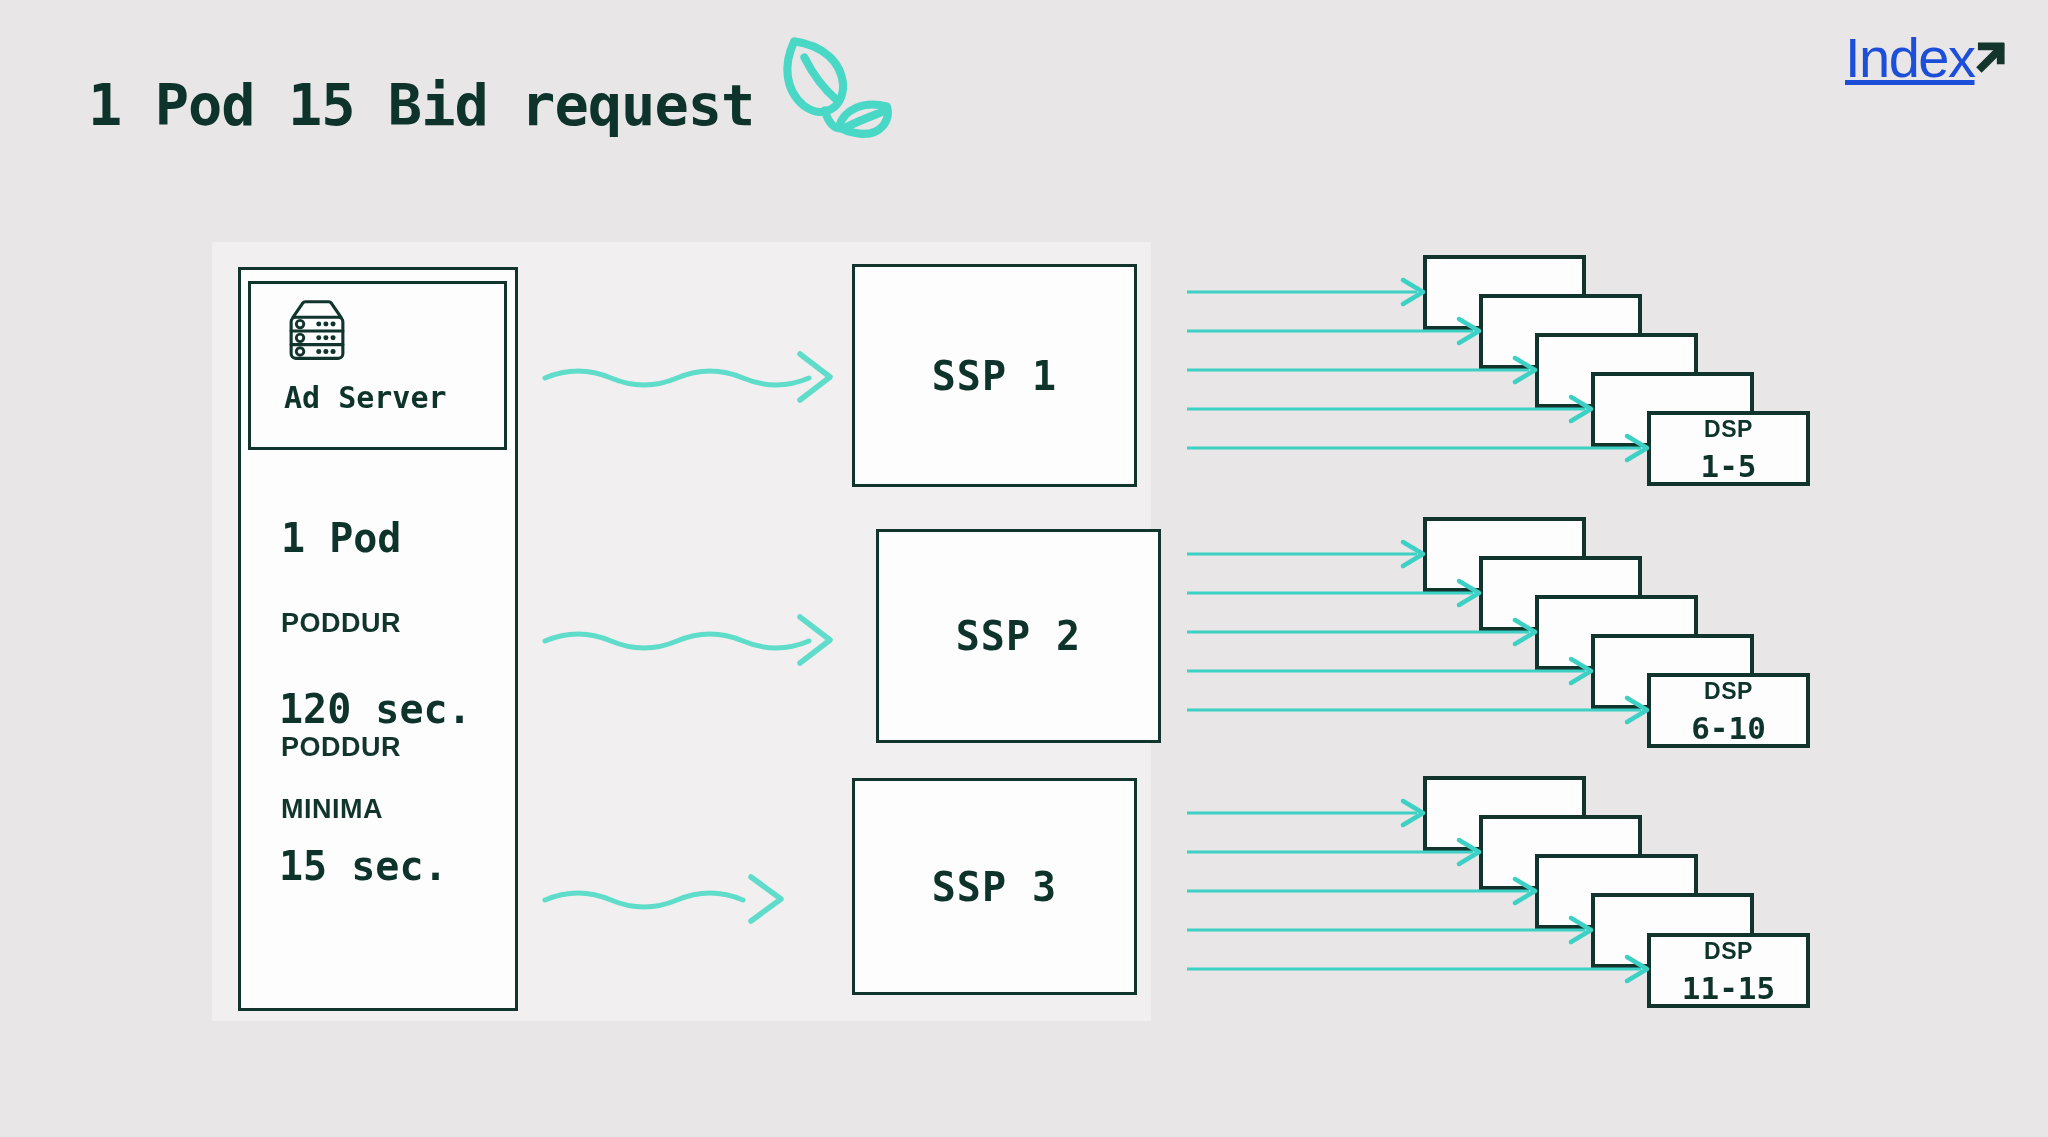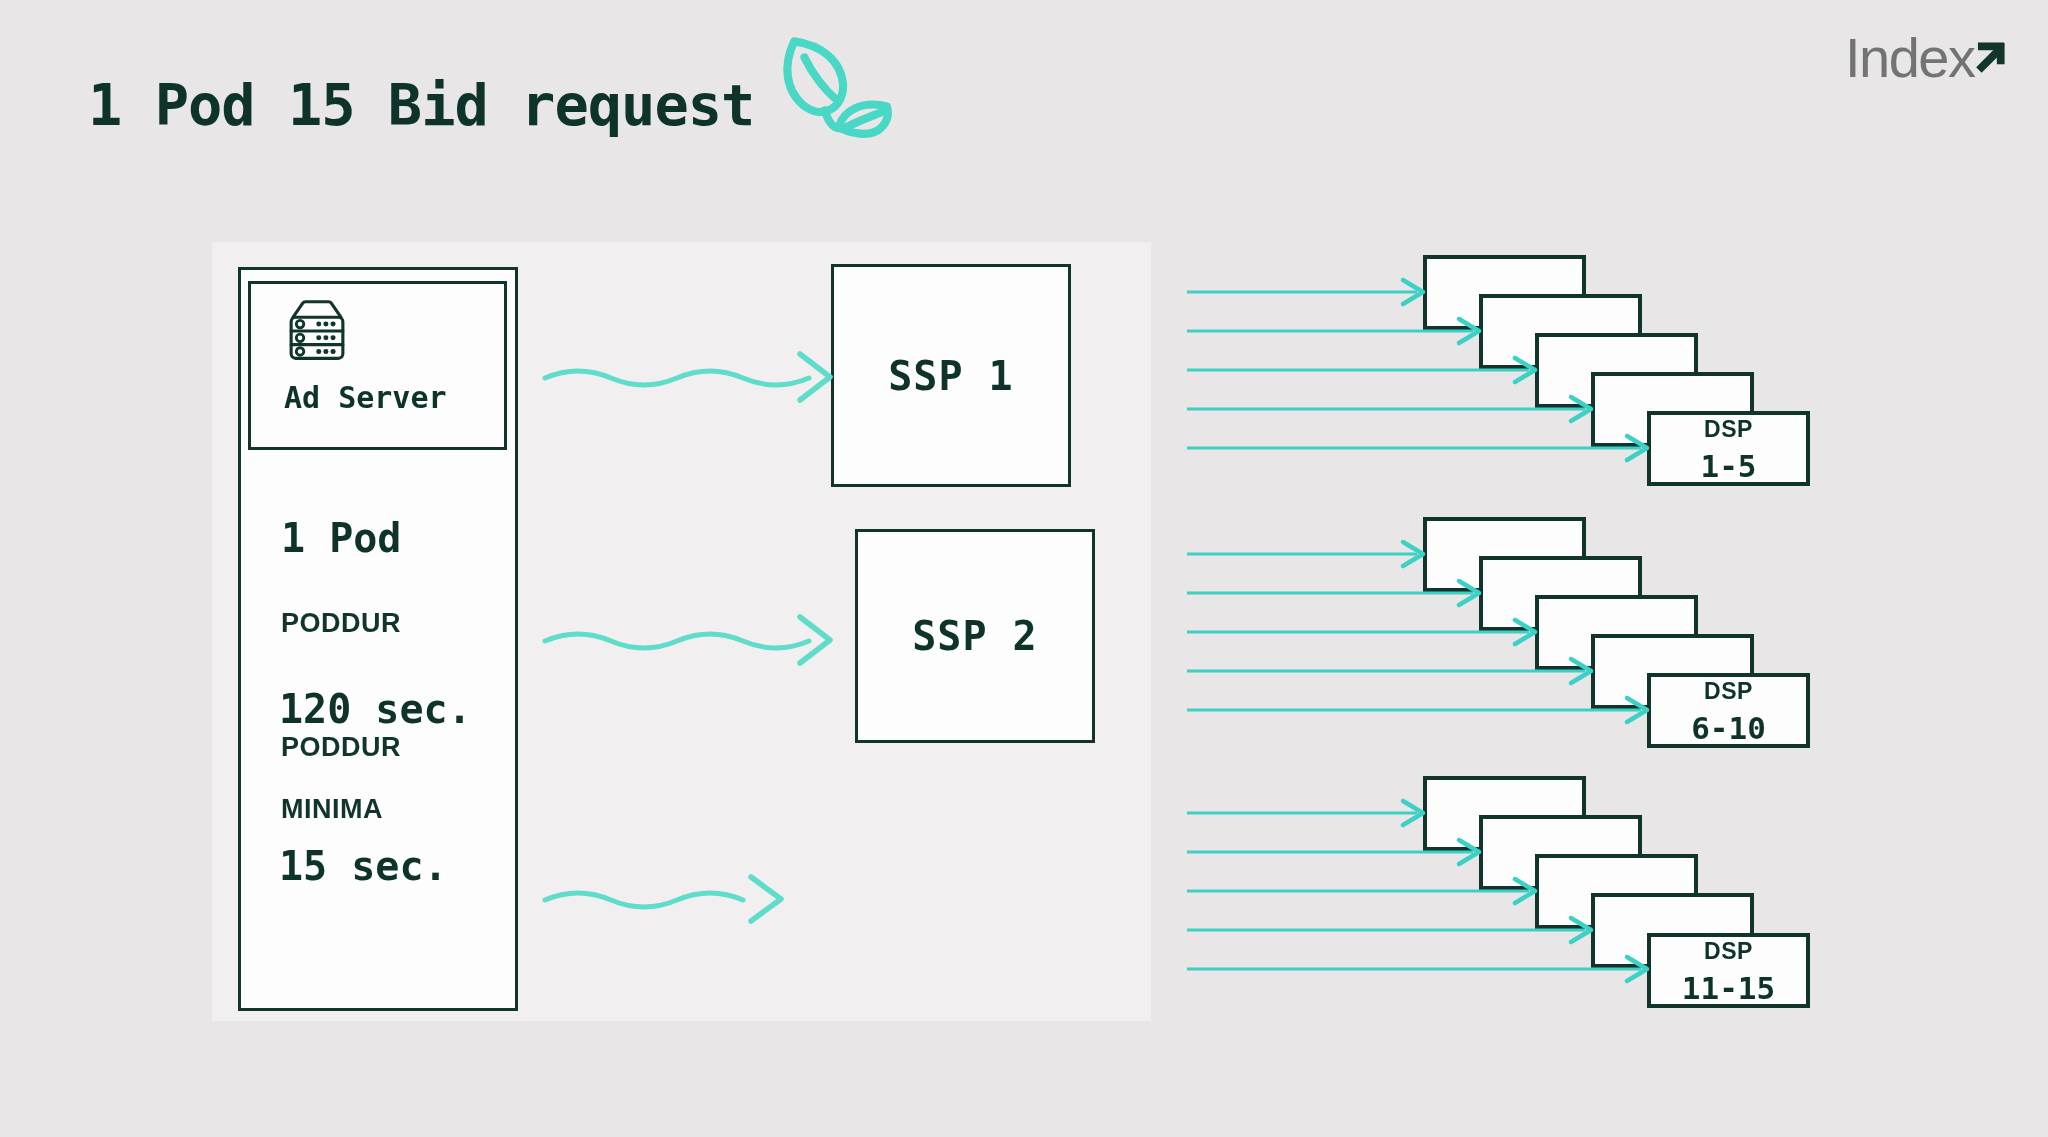--- a/index.html
+++ b/index.html
@@ -6,38 +6,38 @@
   .stage{position:relative;width:2048px;height:1137px;background:#e8e6e7;overflow:hidden;
          font-family:"DejaVu Sans Mono","Liberation Mono",monospace;color:#0d332b;}
   .abs{position:absolute;box-sizing:border-box;}
   
   .bg-panel{left:212px;top:242px;width:939px;height:779px;background:#f1efef;}
   
   .title{left:88px;top:74px;font-size:57px;font-weight:700;letter-spacing:-1px;line-height:1.1;white-space:nowrap;}
   .leaf{left:779px;top:32px;width:114px;height:108px;}
   
   .logo-text{left:1845px;top:30px;font-family:"Liberation Sans","DejaVu Sans",sans-serif;
-             font-size:56px;font-weight:500;letter-spacing:-1.5px;color:#737373;line-height:1;}
+             font-size:56px;font-weight:500;letter-spacing:-1.5px;color:#1d4ed8;line-height:1;text-decoration:underline;}
   .logo-mark{left:1976px;top:42px;width:31px;height:31px;}
   
   .pod-panel{left:238px;top:267px;width:280px;height:744px;background:#fdfdfd;border:3px solid #11352c;}
   .adserver-box{left:248px;top:281px;width:259px;height:169px;background:#fdfdfd;border:3px solid #11352c;}
   .server-icon{left:284px;top:295px;width:66px;height:66px;}
   .adserver-label{left:284px;top:383px;font-size:30px;font-weight:700;line-height:1;white-space:nowrap;}
   .pod-label{left:281px;top:518px;font-size:40px;font-weight:700;line-height:1;}
   .small-label{left:281px;font-family:"Liberation Sans","DejaVu Sans",sans-serif;
                font-size:27px;font-weight:700;letter-spacing:.5px;line-height:1;color:#11352c;}
   .lbl-poddur{top:610px;}
   .lbl-durata1{top:734px;}
   .lbl-durata2{top:796px;}
   .value-text{left:279px;font-size:40px;font-weight:700;line-height:1;white-space:nowrap;margin-top:46px;}
   .val-poddur{top:643px;}
   .val-durata{top:800px;}
   
-  .ssp{left:831px;width:240px;background:#fdfdfd;border:3px solid #11352c;
+  .ssp{left:852px;width:285px;background:#fdfdfd;border:3px solid #11352c;
        display:flex;align-items:center;justify-content:center;
        font-size:40px;font-weight:700;letter-spacing:1px;text-align:right;}
   .ssp1{top:264px;height:223px;}
   .ssp2{top:529px;height:214px;margin-left:24px;}
   .ssp3{top:778px;height:217px;}
   
   .dsp-box{width:163px;height:75px;background:#fdfdfd;border:4px solid #11352c;}
   .dsp-front{display:flex;flex-direction:column;align-items:center;justify-content:flex-end;line-height:1;}
   .dsp-top{font-family:"Liberation Sans","DejaVu Sans",sans-serif;font-size:23px;font-weight:700;letter-spacing:.5px;}
   .dsp-range{font-size:31px;font-weight:700;margin-top:10px;white-space:nowrap;}
@@ -100,20 +100,23 @@
   <div class="abs value-text val-poddur">120 sec.</div>
   <div class="abs small-label lbl-durata1">PODDUR</div>
   <div class="abs small-label lbl-durata2">MINIMA</div>
   <div class="abs value-text val-durata">15 sec.</div>
 
   <div class="abs ssp ssp1">
       <span>SSP 1</span>
     </div>
   <div class="abs ssp ssp2">
       <span>SSP 2</span>
+    </div>
+  <div class="abs ssp ssp3">
+      <span>SSP 3</span>
     </div>
 
   <div class="abs dsp-box" style="left:1423px;top:255px"></div>
   <div class="abs dsp-box" style="left:1479px;top:294px"></div>
   <div class="abs dsp-box" style="left:1535px;top:333px"></div>
   <div class="abs dsp-box" style="left:1591px;top:372px"></div>
   <div class="abs dsp-box dsp-front" style="left:1647px;top:411px">
     <span class="dsp-top">DSP</span>
     <span class="dsp-range">1-5</span>
   </div>

